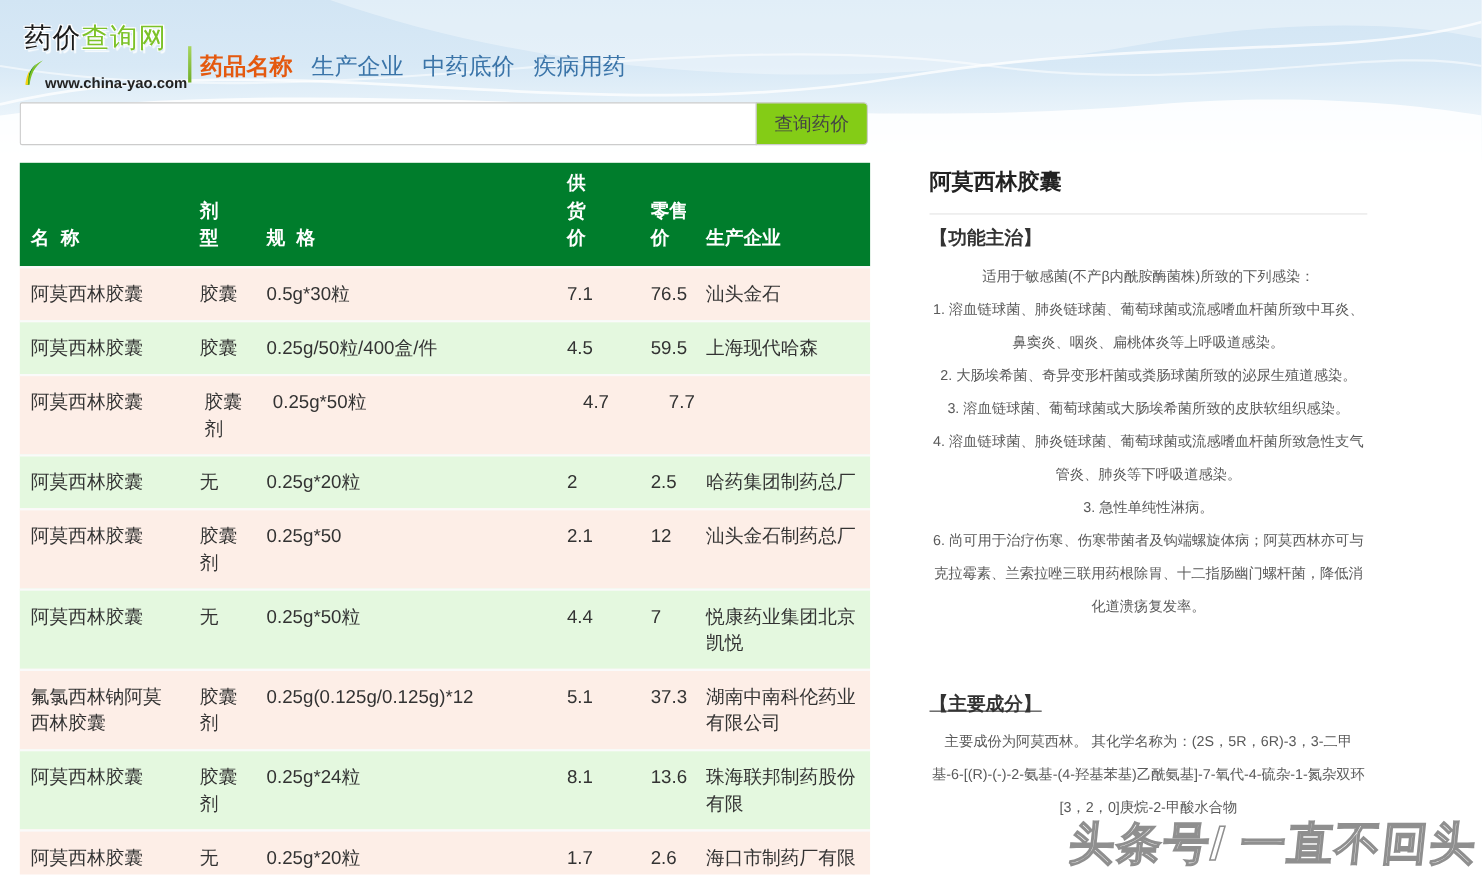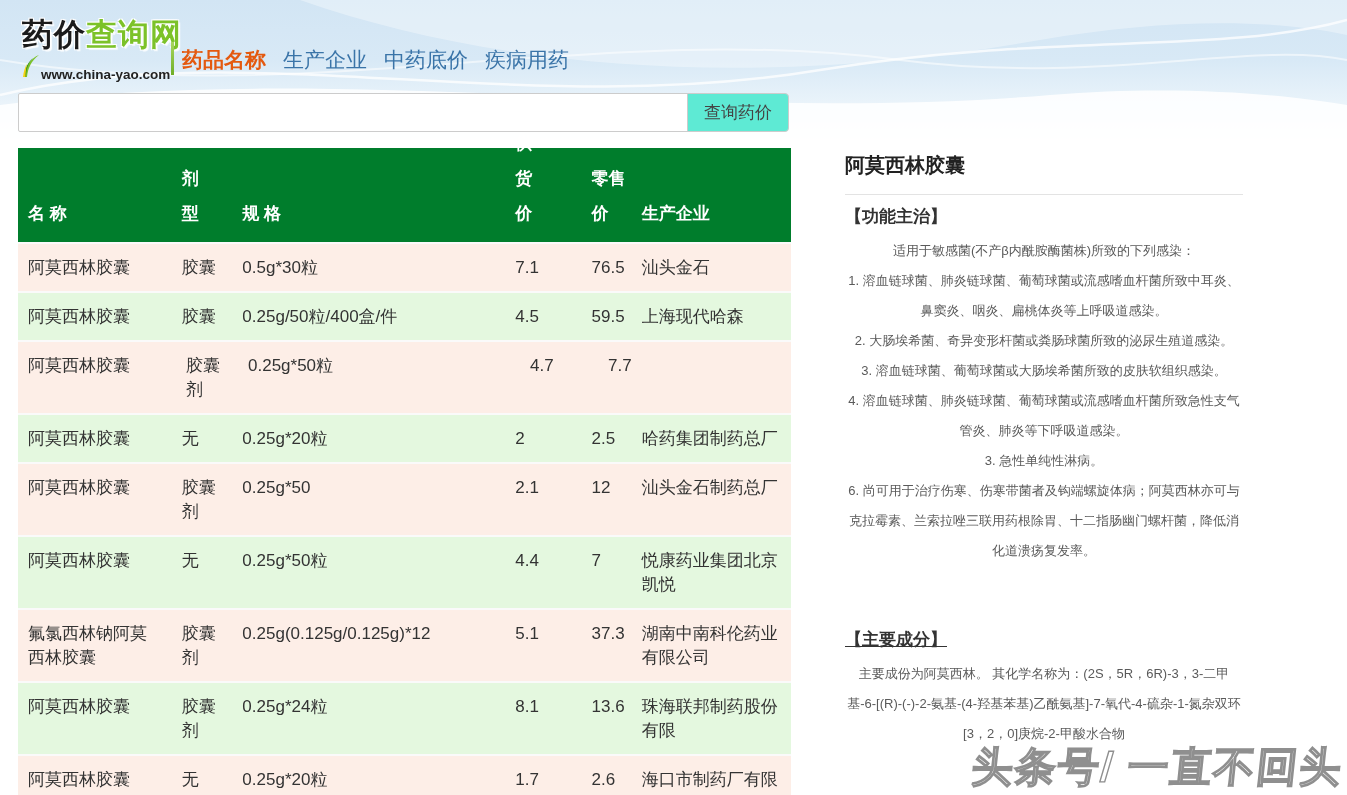--- a/index.html
+++ b/index.html
@@ -7,54 +7,54 @@
               font-family:"Liberation Sans","DejaVu Sans",sans-serif; }
   .stage { position:relative; width:1347px; height:795px; overflow:hidden; }
 
   
   .banner { position:absolute; top:0; left:0; width:1347px; height:150px;
             background:linear-gradient(180deg,#d2e5f4 0%,#d8e9f6 40%,#e9f3fa 68%,#ffffff 100%); }
   .banner svg { position:absolute; top:0; left:0; }
 
   
   .logo { position:absolute; top:18px; left:22px; width:160px; z-index:3; cursor:pointer; }
-  .logo-line1 { font-size:31px; font-weight:bold; letter-spacing:1px; line-height:34px;
+  .logo-line1 { font-size:25px; font-weight:normal; letter-spacing:1px; line-height:34px;
                 text-shadow:-1px -1px 0 #fff,1px -1px 0 #fff,-1px 1px 0 #fff,2px 2px 1px rgba(255,255,255,.9); }
   .logo-black { color:#1b1b1b; }
   .logo-green { color:#7cc229; }
   .logo-line2 { display:flex; align-items:flex-end; margin-top:2px; }
   .logo-url { font-size:13.5px; font-weight:bold; color:#222; letter-spacing:0; }
   .logo-swoosh { margin-right:1px; }
 
   .logo-nav-divider { position:absolute; top:42px; left:171px; width:3px; height:33px;
                       background:linear-gradient(180deg,#a8d65e,#6fae27); z-index:3; }
 
   
   .nav { position:absolute; top:46px; left:182px; display:flex; gap:17px; z-index:3; }
   .nav a { text-decoration:none; font-size:21px; color:#3a74a8; cursor:pointer; }
   .nav a.active { color:#e4590f; font-weight:bold; }
 
   
   .search-row { position:absolute; top:93px; left:18px; width:772px; height:39px; z-index:2; display:flex; }
   .search-input { width:670px; height:39px; border:1px solid #ccc; border-radius:2px 0 0 2px;
                   background:#fff; font-size:16px; padding:0 10px; outline:none; }
   .search-btn { width:102px; height:39px; margin-left:-1px; border:1px solid #ccc;
-                border-radius:0 4px 4px 0; background:#5eead4; font-size:17px; color:#444;
+                border-radius:0 4px 4px 0; background:#84cc16; font-size:17px; color:#444;
                 cursor:pointer; font-family:inherit; }
 
   
   .price-table { position:absolute; top:148px; left:18px; width:773px; z-index:2;
                  font-size:17px; color:#333; }
   .t-head { display:flex; align-items:flex-end; height:94px; background:#007d2c; color:#fff;
             font-weight:bold; padding-bottom:11px; }
   .t-row  { display:flex; border-top:2px solid #fafafa; line-height:24px; }
   .t-row.pink  { background:#fdeee7; }
   .t-row.green { background:#e4f8df; }
   .c { padding-top:12px; padding-bottom:11px; }
-  .t-head .c { padding-top:0; padding-bottom:0; line-height:35px; }
+  .t-head .c { padding-top:0; padding-bottom:0; line-height:25px;font-family:Liberation Mono, monospace; }
   .c1 { width:168px; padding-left:10px; padding-right:28px; }
   .c2 { width:62px;  padding-right:22px; }
   .c3 { width:282px; padding-right:10px; }
   .c4 { width:55px; }
   .c5 { width:52px;margin-left:23px; }
   .c6 { width:154px; padding-right:9px; }
   .vwrap3 { display:inline-block; width:19px;  }   
   .vwrap2 { display:inline-block; width:37px;  }   
 
   

